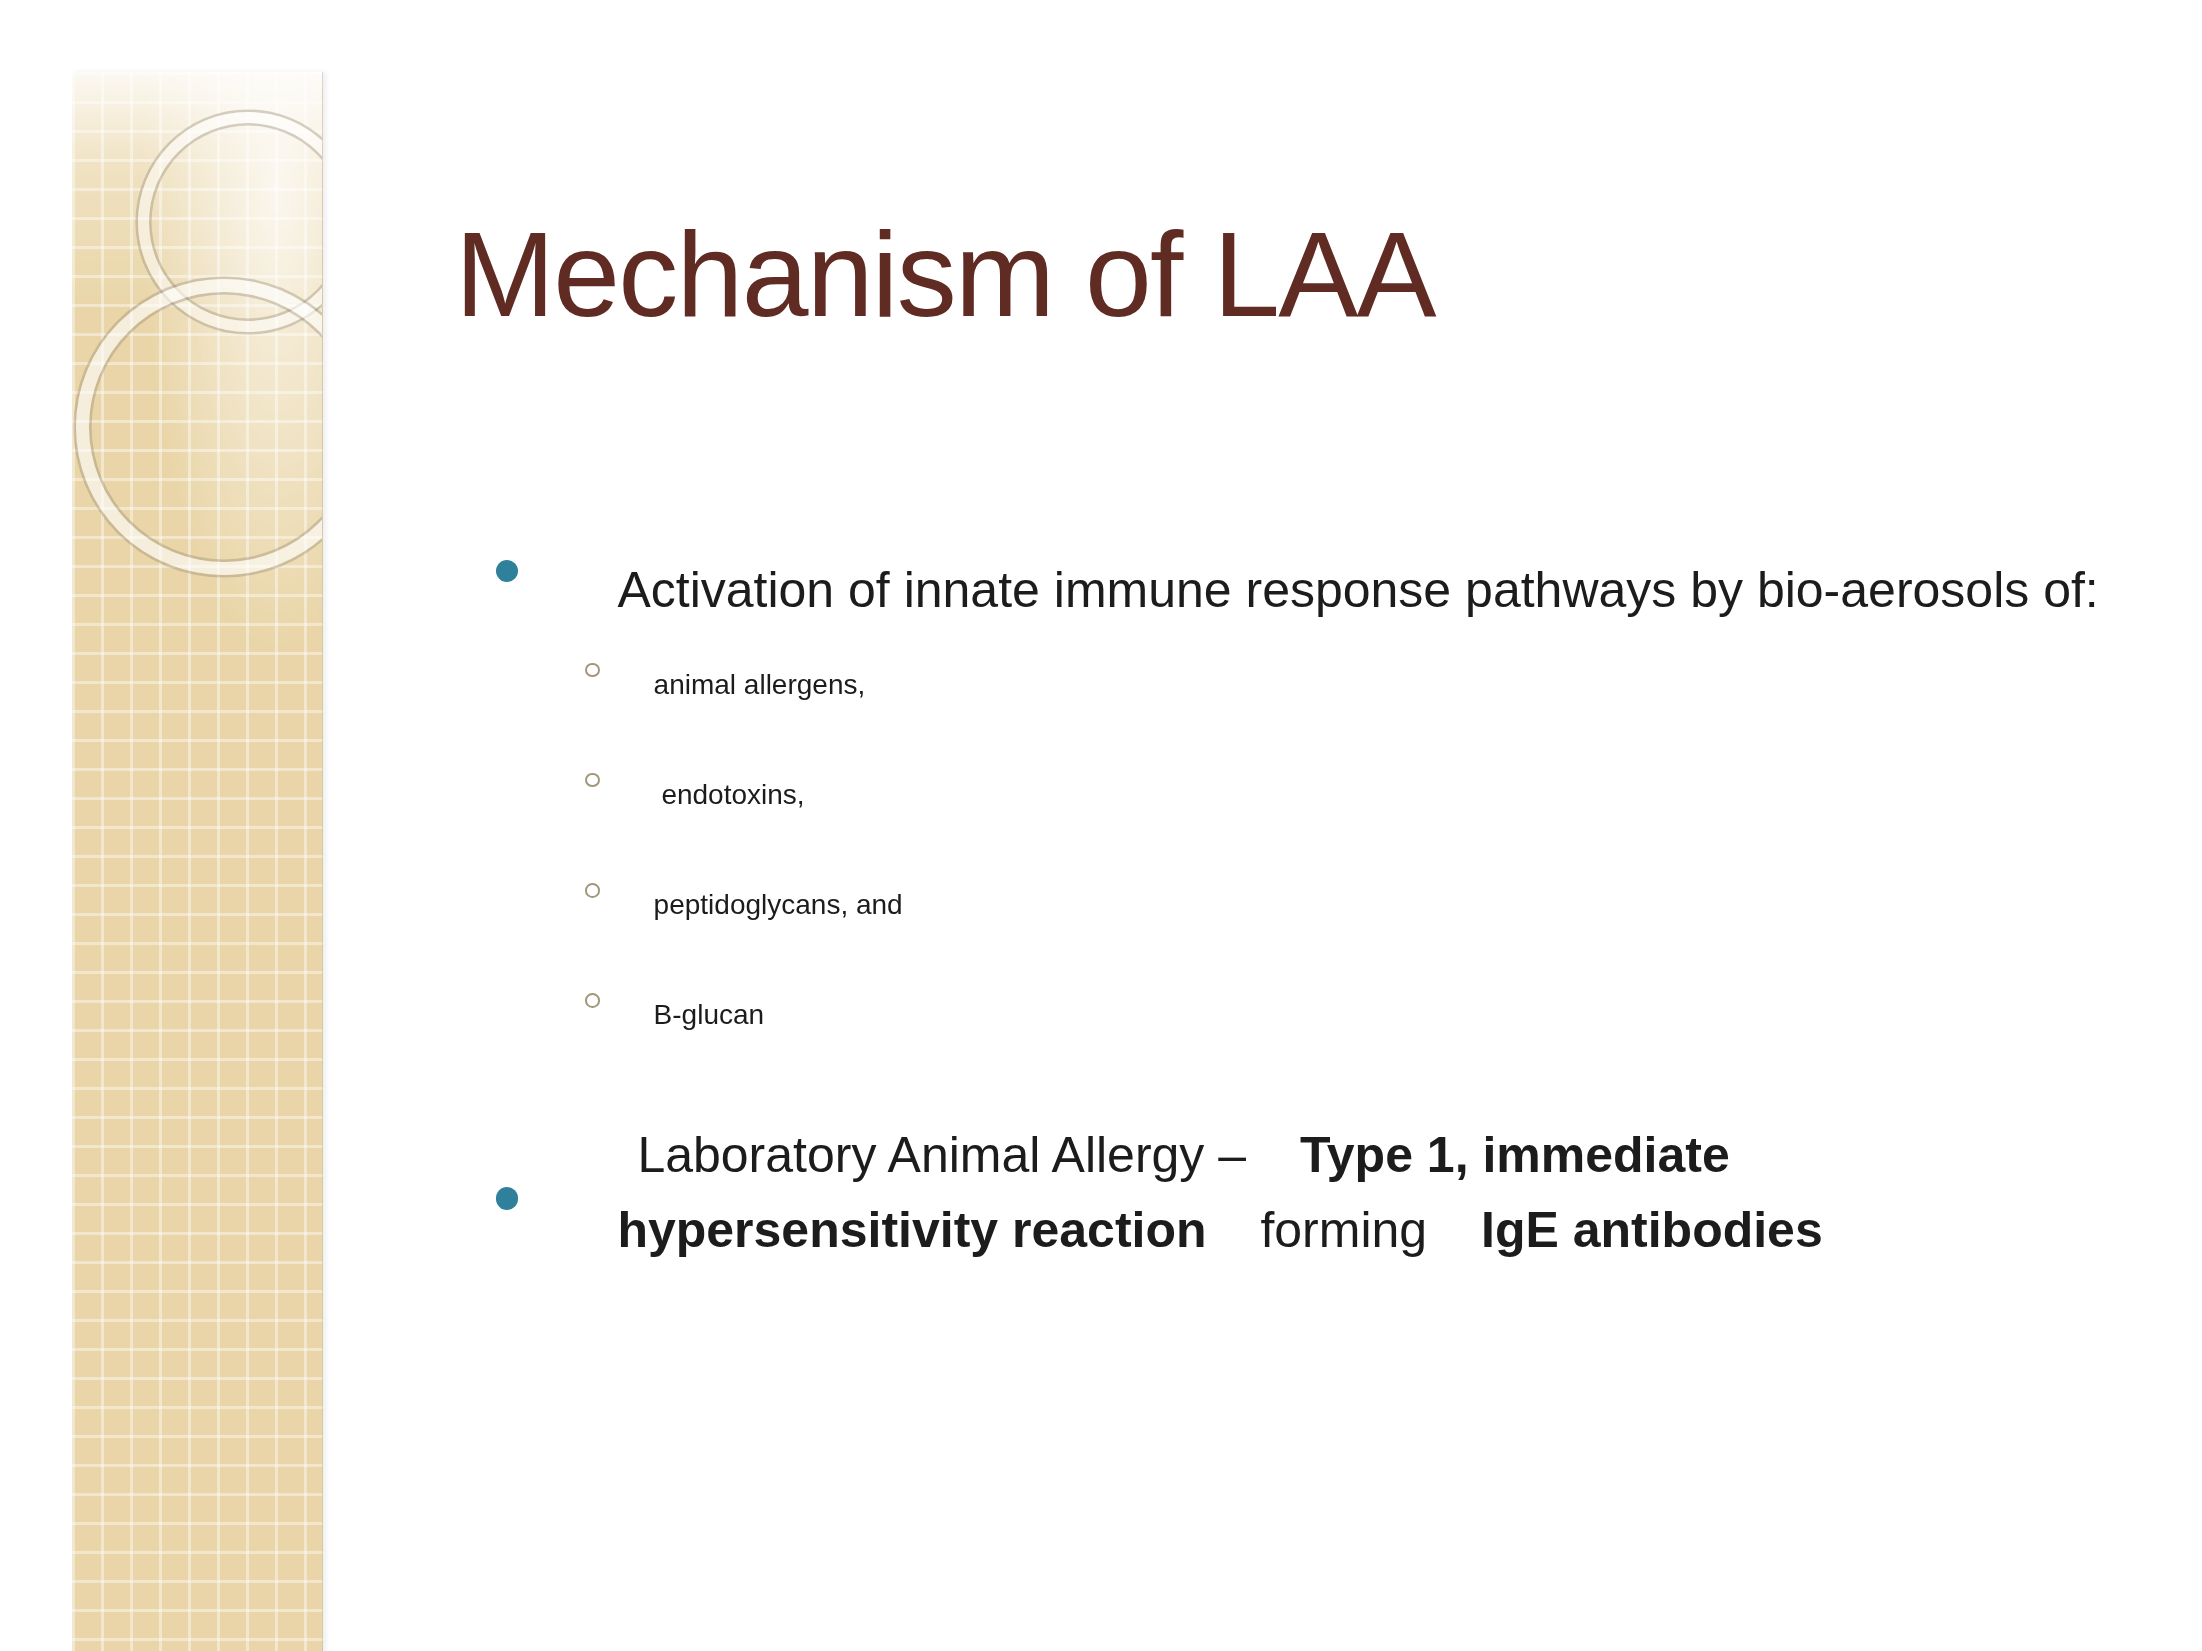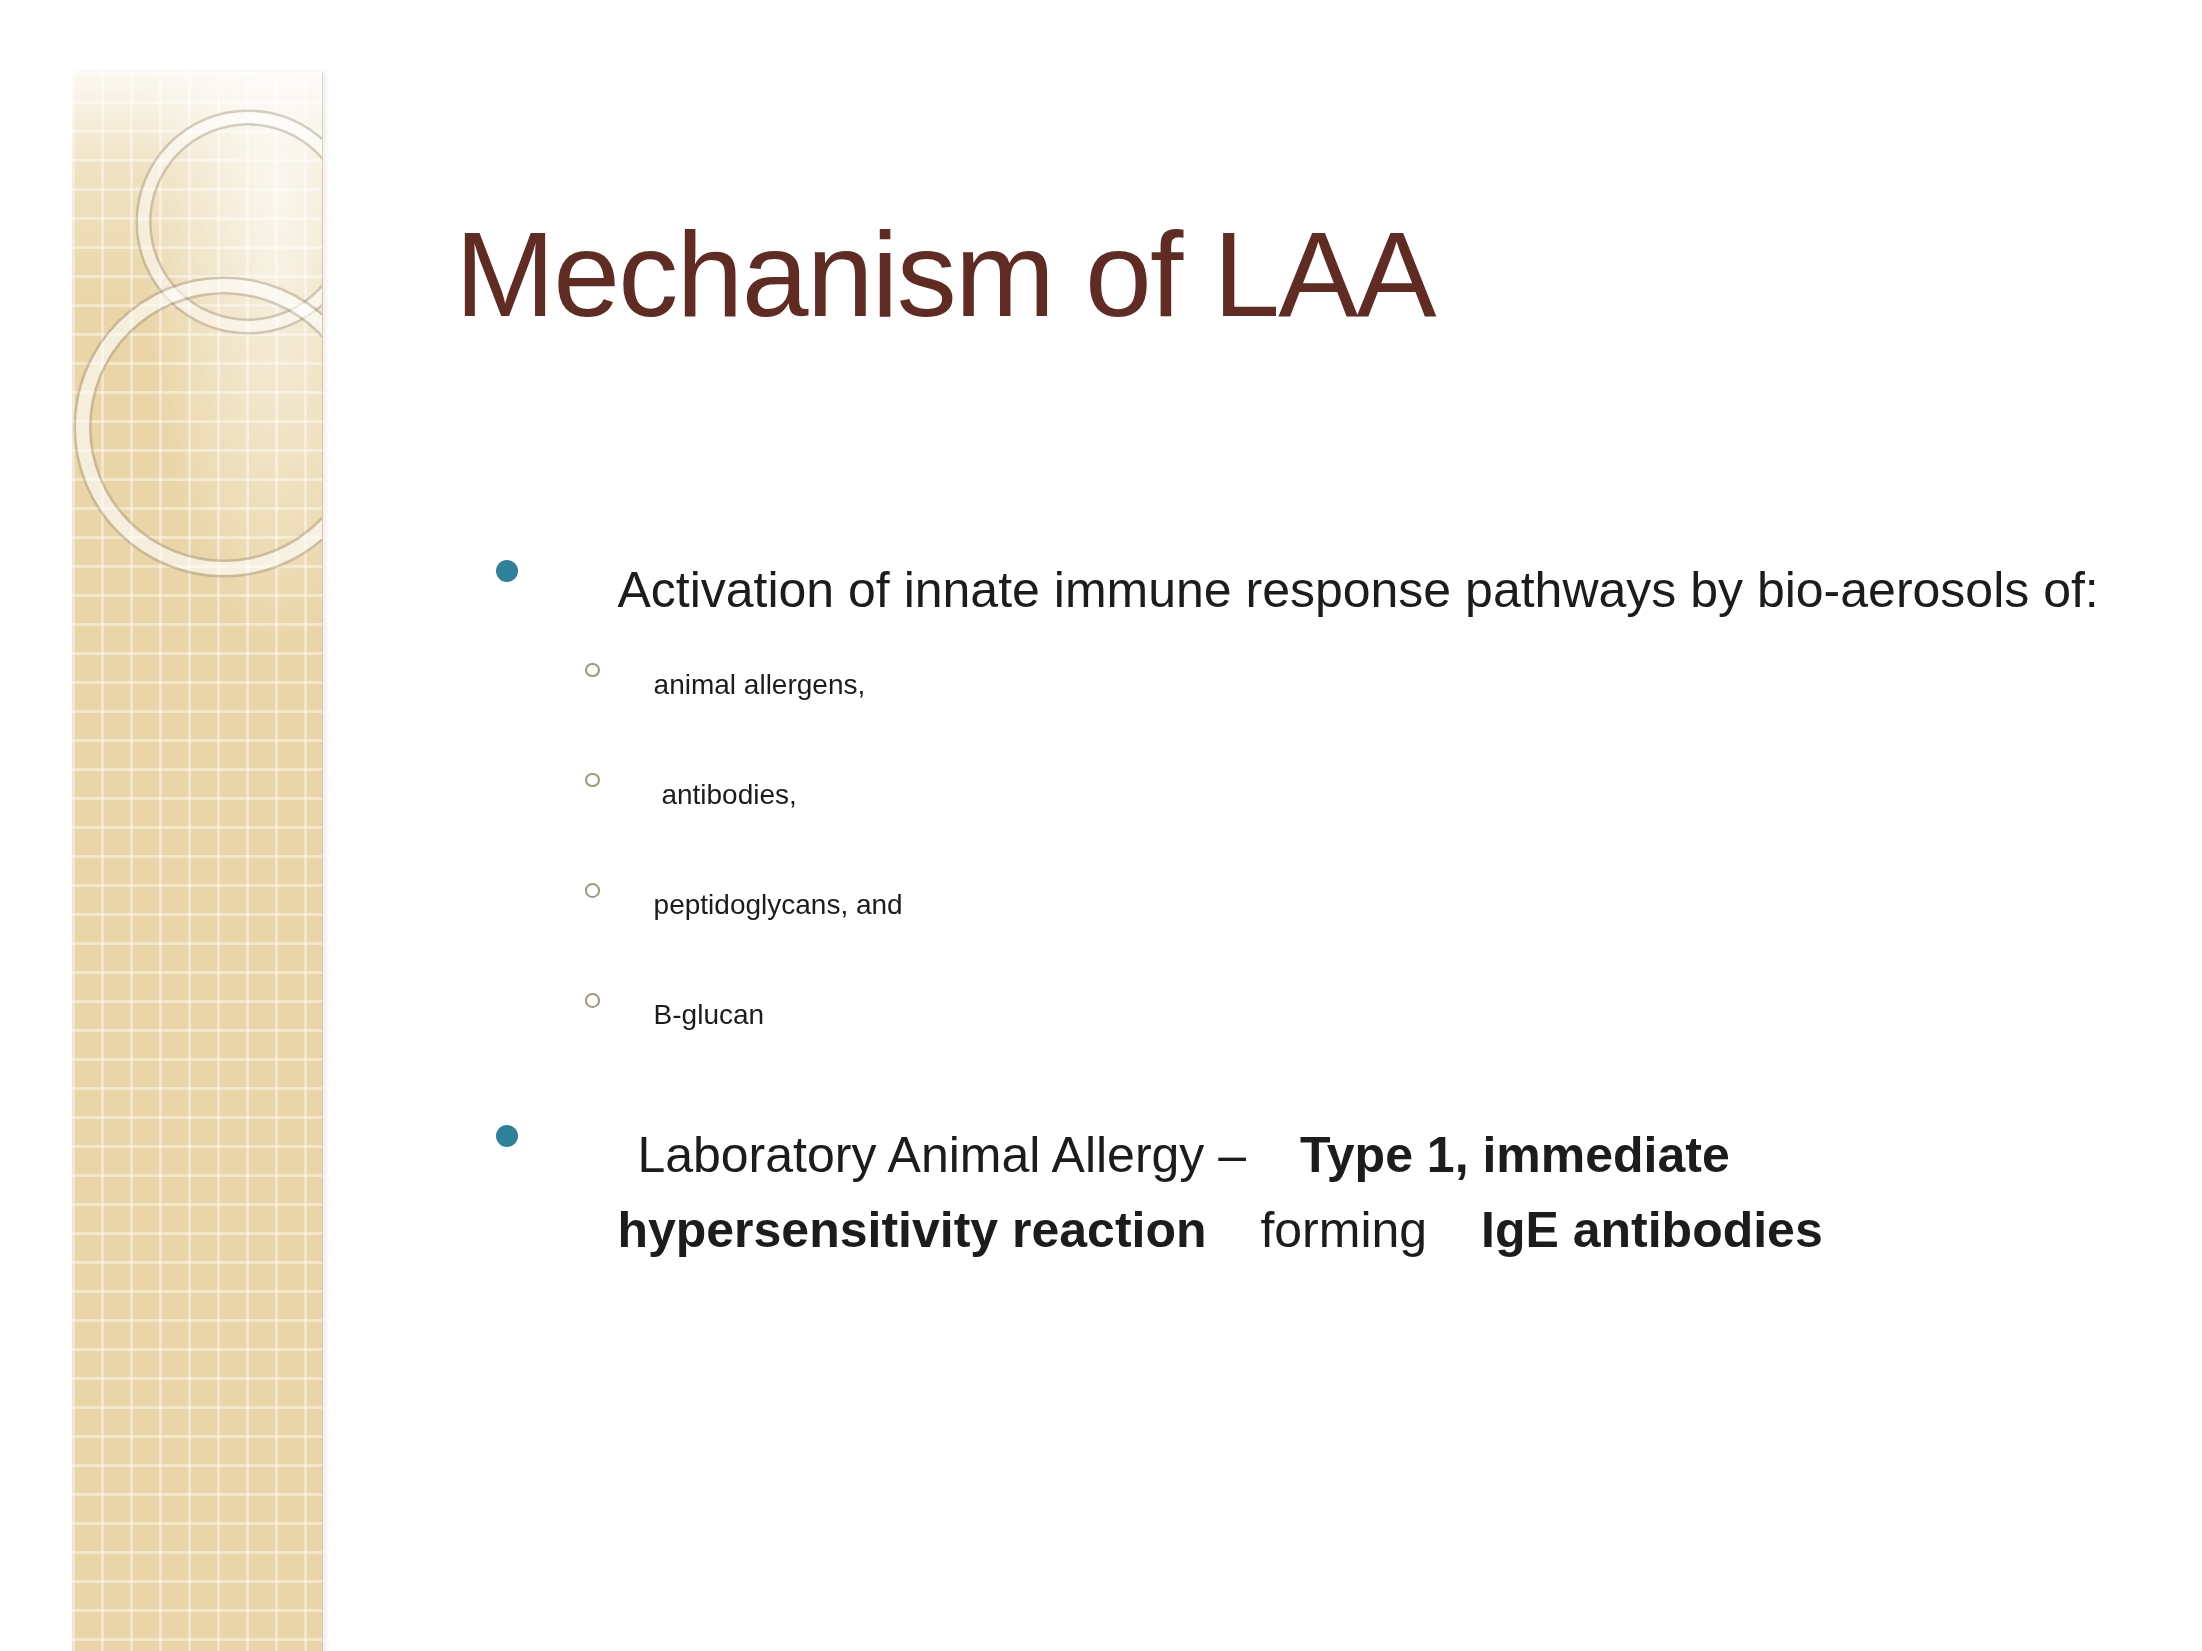--- a/index.html
+++ b/index.html
@@ -92,21 +92,21 @@
     width:14.6px;height:14.6px;border-radius:50%;
     border:2.6px solid var(--sub-bullet-ring);
     background:transparent;
     margin-top:14.6px;margin-right:34px;
   }
   .sub-text{
     font-size:28px;line-height:1.22;color:var(--body-text);
     white-space:pre-wrap;
   }
 
-  .bullet-two{left:404px;top:1022px;}
+  .bullet-two{left:404px;top:1022px;align-items:center;}
   .bullet-two .dot{margin-top:27px;}
   .bullet-two .bullet-text{
     width:1428px;line-height:1.5;white-space:normal;
   }
   .bold-seg{font-weight:700;}
 </style>
 </head>
 <body>
 
 <div class="slide">
@@ -123,21 +123,21 @@
     <p class="bullet-text">Activation of innate immune response pathways by bio-aerosols of:</p>
   </div>
 
   <ul class="sub-list">
     <li>
       <span class="sub-marker"></span>
       <span class="sub-text">animal allergens,</span>
     </li>
     <li>
       <span class="sub-marker"></span>
-      <span class="sub-text"> antibodies,</span>
+      <span class="sub-text"> endotoxins,</span>
     </li>
     <li>
       <span class="sub-marker"></span>
       <span class="sub-text">peptidoglycans, and</span>
     </li>
     <li>
       <span class="sub-marker"></span>
       <span class="sub-text">B-glucan</span>
     </li>
   </ul>

